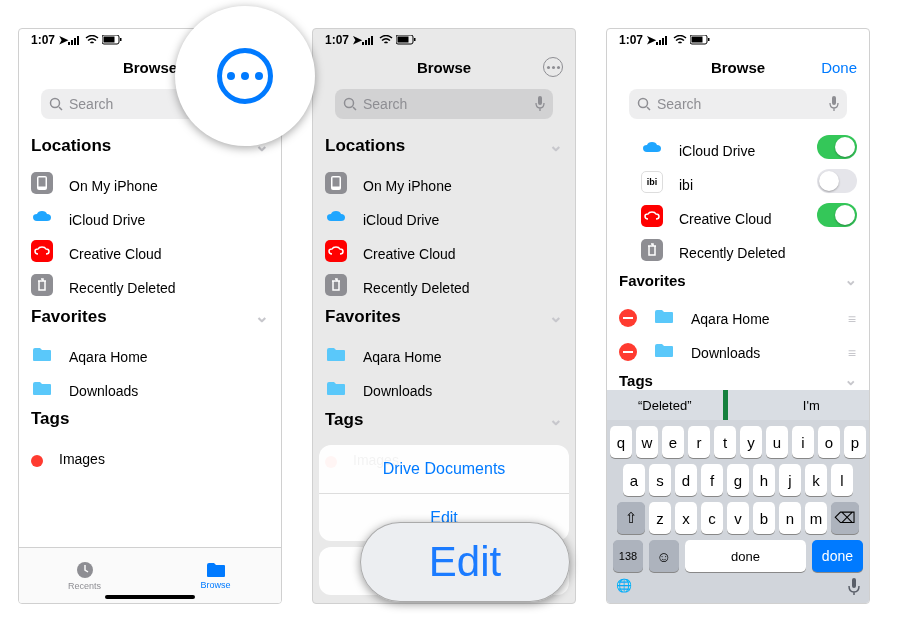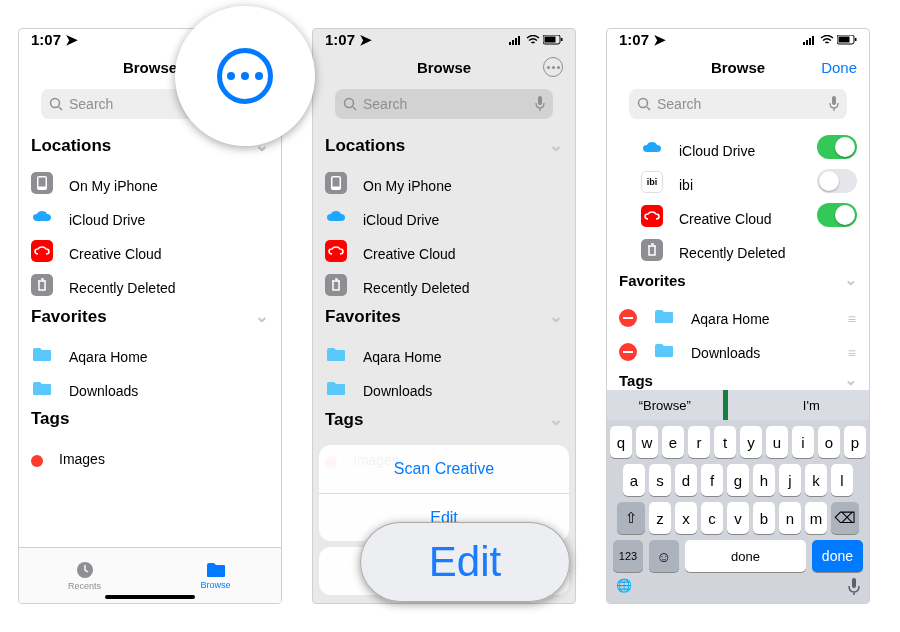--- a/index.html
+++ b/index.html
@@ -4,21 +4,21 @@
 <style>
   * { box-sizing: border-box; margin: 0; padding: 0; font-family: -apple-system, "Helvetica Neue", Arial, sans-serif; }
   body { background: #fff; width: 900px; height: 632px; overflow: hidden; }
   .stage { position: relative; display: flex; gap: 30px; padding: 28px 18px; }
   .phone {
     width: 264px; height: 576px; border: 1px solid #d0d0d0; border-radius: 4px;
     background: #fff; position: relative; overflow: hidden; display: flex; flex-direction: column;
     font-size: 13px; color: #000;
   }
   .phone.dim { background: #e9e9e9; }
-  .statusbar { height: 22px; display: flex; justify-content: space-between; align-items: center; padding: 0 12px; font-size: 15px; font-weight: 600; }
+  .statusbar { height: 22px; display: flex; justify-content: flex-start; align-items: center; padding: 0 12px; font-size: 12px; font-weight: 600; }
   .statusbar .right { display: flex; align-items: center; gap: 3px; }
   .statusbar svg { display: block; }
   .navbar { height: 32px; position: relative; display: flex; align-items: center; justify-content: center; }
   .navbar .title { font-weight: 600; font-size: 15px; }
   .navbar .right-btn { position: absolute; right: 12px; color: #007aff; font-size: 15px; }
   .navbar .more { position: absolute; right: 12px; }
   .more-circle { width: 20px; height: 20px; border:1.5px solid #8e8e93; border-radius: 50%; display:flex;align-items:center;justify-content:center;gap:2px; }
   .more-circle span{ width:3px;height:3px;border-radius:50%;background:#8e8e93;}
   .searchbar {
     margin: 6px 22px; height: 30px; background: rgba(142,142,147,0.15);
@@ -322,21 +322,21 @@
         <span class="chev">⌄</span>
       </div>
     <div class="row">
       <span class="tag-dot" style="background:#ff3b30"></span>
       <span class="lbl">Images</span>
     </div>
 
     <div class="sheet">
       <div class="card">
         <div class="opt">
-            <span>Scan Creative</span>
+            <span>Drive Documents</span>
           </div>
         <div class="opt">
             <span>Edit</span>
           </div>
       </div>
       <div class="card cancel"></div>
     </div>
     <div class="home-ind"></div>
   </div>
 
@@ -447,21 +447,21 @@
       <div class="row">
         <span class="del-dot"></span>
         <span class="tag-dot" style="background:#ff3b30"></span>
         <span class="lbl"><span>Images</span><span class="cursor"></span></span>
         <span class="grip">≡</span>
       </div>
     </div>
 
     <div class="kbd">
       <div class="sugbar">
-        <div class="sug">“Browse”</div>
+        <div class="sug">“Deleted”</div>
         <div class="sug">I'm</div>
       </div>
       <div class="krow" id="kr1">
           <div class="key">q</div>
           <div class="key">w</div>
           <div class="key">e</div>
           <div class="key">r</div>
           <div class="key">t</div>
           <div class="key">y</div>
           <div class="key">u</div>
@@ -487,21 +487,21 @@
             <div class="key">x</div>
             <div class="key">c</div>
             <div class="key">v</div>
             <div class="key">b</div>
             <div class="key">n</div>
             <div class="key">m</div>
           </div>
         <div class="key sp" style="width:28px">⌫</div>
       </div>
       <div class="krow bottom2">
-        <div class="key sp" style="width:30px;font-size:11px">123</div>
+        <div class="key sp" style="width:30px;font-size:11px">138</div>
         <div class="key sp" style="width:30px">☺</div>
         <div class="key space">done</div>
         <div class="key done">done</div>
       </div>
       <div class="globe-row">
         <span>🌐</span>
         <span style="flex:1"></span>
         <span>
           <svg width="12" height="18">
               <rect x="4" y="0" width="4" height="10" rx="2" fill="#5a5f69"></rect>

